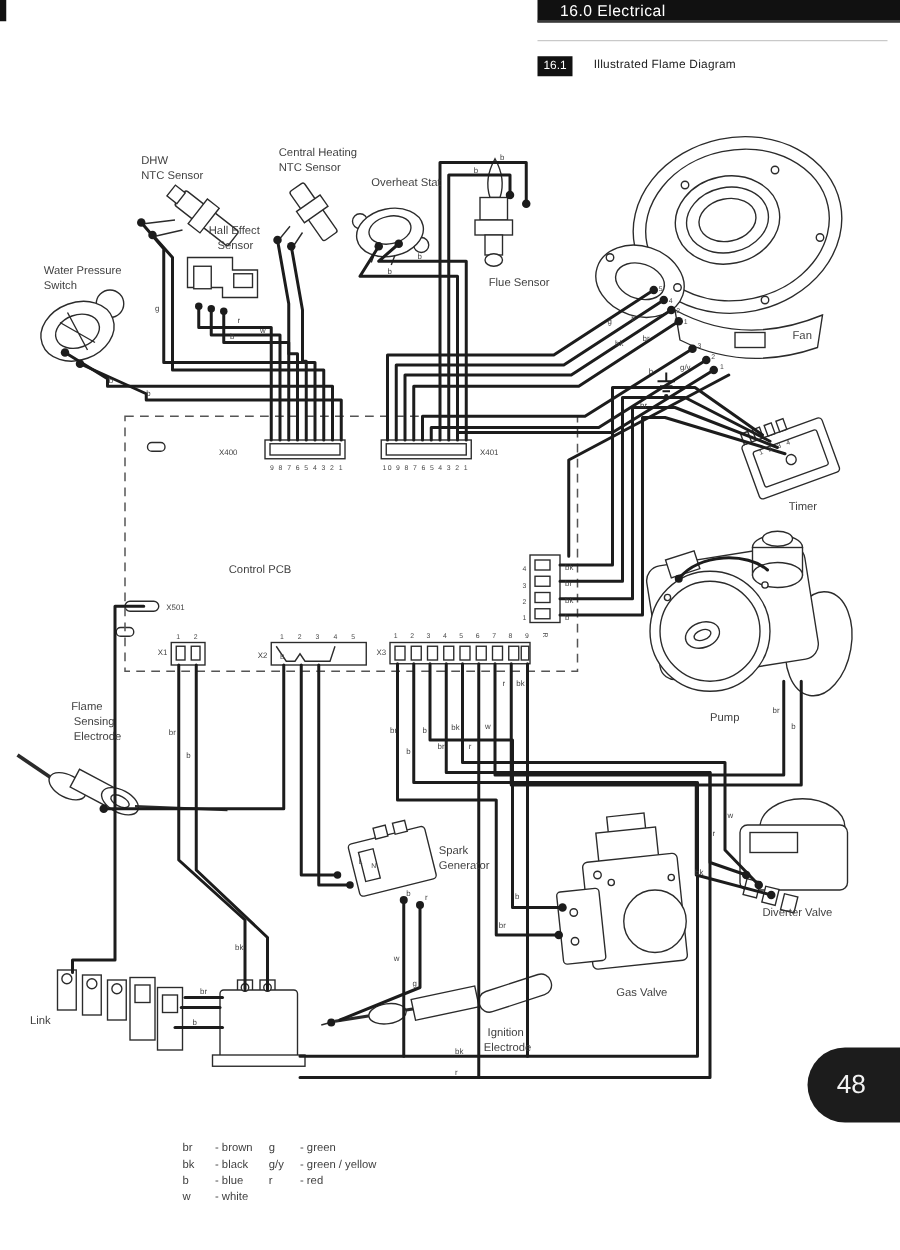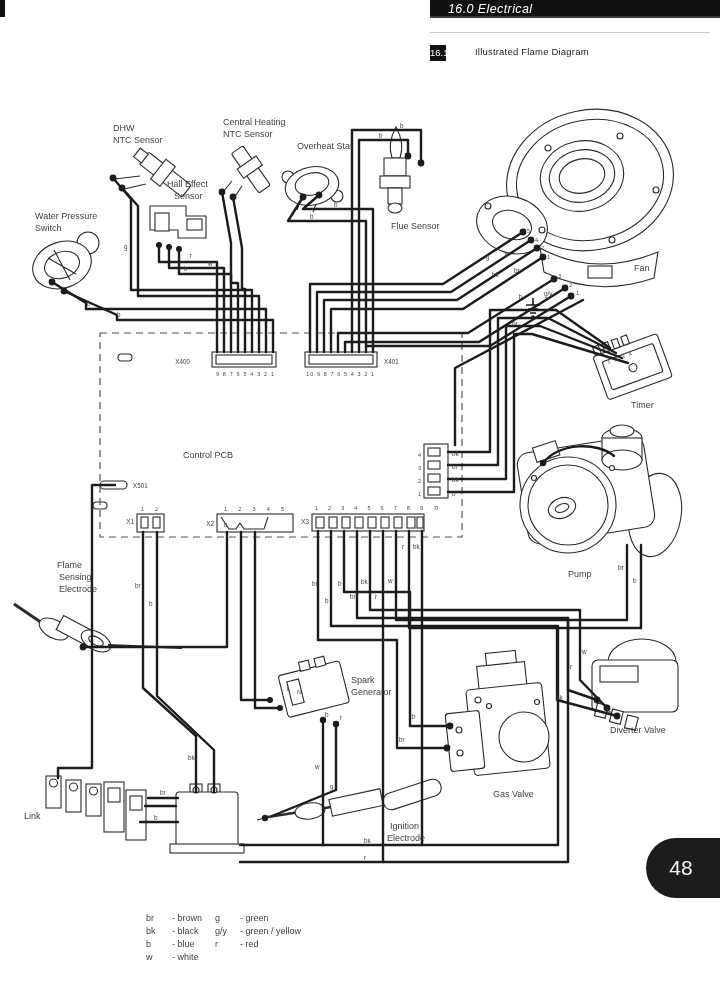--- a/index.html
+++ b/index.html
@@ -1,23 +1,23 @@
 <!DOCTYPE html>
 <html><head>
 <meta charset="utf-8">
 <style>
   html,body{margin:0;padding:0;background:#fff;}
   .page{position:relative;width:720px;height:1000px;background:#ffffff;overflow:hidden;
         font-family:"Liberation Sans",sans-serif;}
   .corner-mark{position:absolute;left:0;top:0;width:5px;height:17px;background:#111;}
   .header-bar{position:absolute;left:430px;top:0;width:290px;height:18px;background:#111;
               color:#fff;font-size:12.5px;letter-spacing:.4px;line-height:18px;padding-left:18px;
-              box-sizing:border-box;border-bottom:2px solid #3a3a3a;font-style:italic;}
+              box-sizing:border-box;border-bottom:2px solid #3a3a3a;}
   .header-rule{position:absolute;left:430px;top:32px;width:280px;height:0;border-top:1.5px solid #c9c9c9;}
-  .sub-badge{position:absolute;left:430px;top:45px;width:16px;height:16px;background:#111;color:#fff;
+  .sub-badge{position:absolute;left:430px;top:45px;width:28px;height:16px;background:#111;color:#fff;
              font-size:9.5px;text-align:center;line-height:16px;}
   .sub-title{position:absolute;left:475px;top:46px;font-size:9.5px;color:#222;letter-spacing:.2px;}
   .page-tab{position:absolute;left:646px;top:838px;width:84px;height:60px;background:#1c1c1c;
             border-radius:30px 0 0 30px;color:#f2f2f2;font-size:21px;display:flex;
             align-items:center;justify-content:center;}
   .page-tab span{margin-right:14px;}
   svg{position:absolute;left:0;top:0;}
   svg text{font-family:"Liberation Sans",sans-serif;fill:#3f3f3f;}
   .lbl{font-size:9px;}
   .wl{font-size:6.3px;fill:#4a4a4a;}

